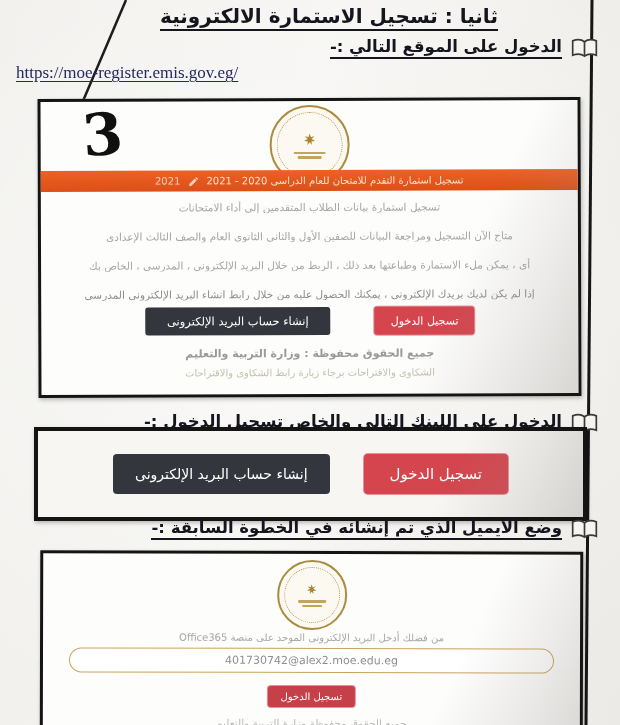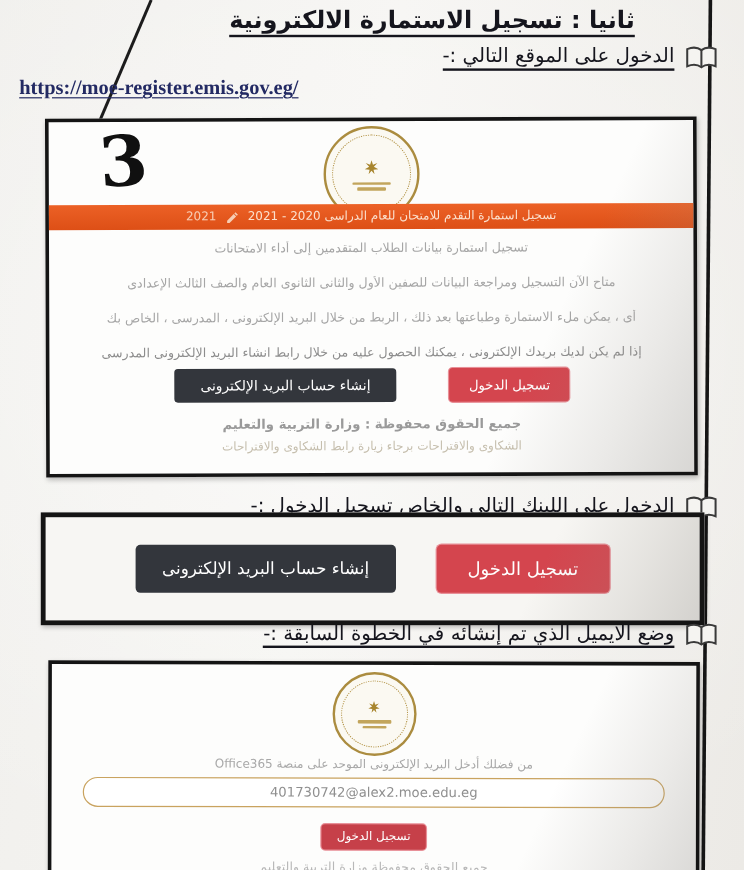--- a/index.html
+++ b/index.html
@@ -10,37 +10,37 @@
       linear-gradient(100deg, #f0efec 0%, #f5f4f1 45%, #eceae6 100%);
     font-family:"DejaVu Sans", sans-serif;
     direction:rtl;
     color:#15151d;
   }
   .margin-lines { position:absolute; inset:0; pointer-events:none; }
 
   
   .doc-title {
     position:absolute; top:4px; right:60px; width:400px;
-    font-size:20px; font-weight:bold; text-align:center;
+    font-size:20px; font-weight:bold; text-align:left;
     letter-spacing:.5px;
   }
   .doc-title .u { border-bottom:2.5px solid #15151d; padding-bottom:1px; }
   .step-heading {
     position:absolute; right:22px; display:flex; align-items:center; gap:9px;
-    font-size:16.5px; font-weight:normal;
+    font-size:16.5px; font-weight:bold;
   }
   .step-heading .txt { border-bottom:2px solid #15151d; padding-bottom:1px; }
   .h1 { top:37px; }
   .h2 { top:412px; }
   .h3 { top:518px; }
   .book { width:27px; height:21px; flex:0 0 auto; }
 
   .site-url {
     position:absolute; top:63px; left:16px; direction:ltr;
-    font-size:17px; font-weight:bold; color:#232a63;
+    font-size:17px; font-weight:normal; color:#232a63;
     text-decoration:underline; text-underline-offset:3px;
     font-family:"Liberation Serif","DejaVu Serif", serif;
   }
 
   
   .shot {
     position:absolute; background:#fdfdfc; border:3px solid #141414;
     box-shadow:1px 2px 4px rgba(0,0,0,.25);
   }
   .shot::after {

